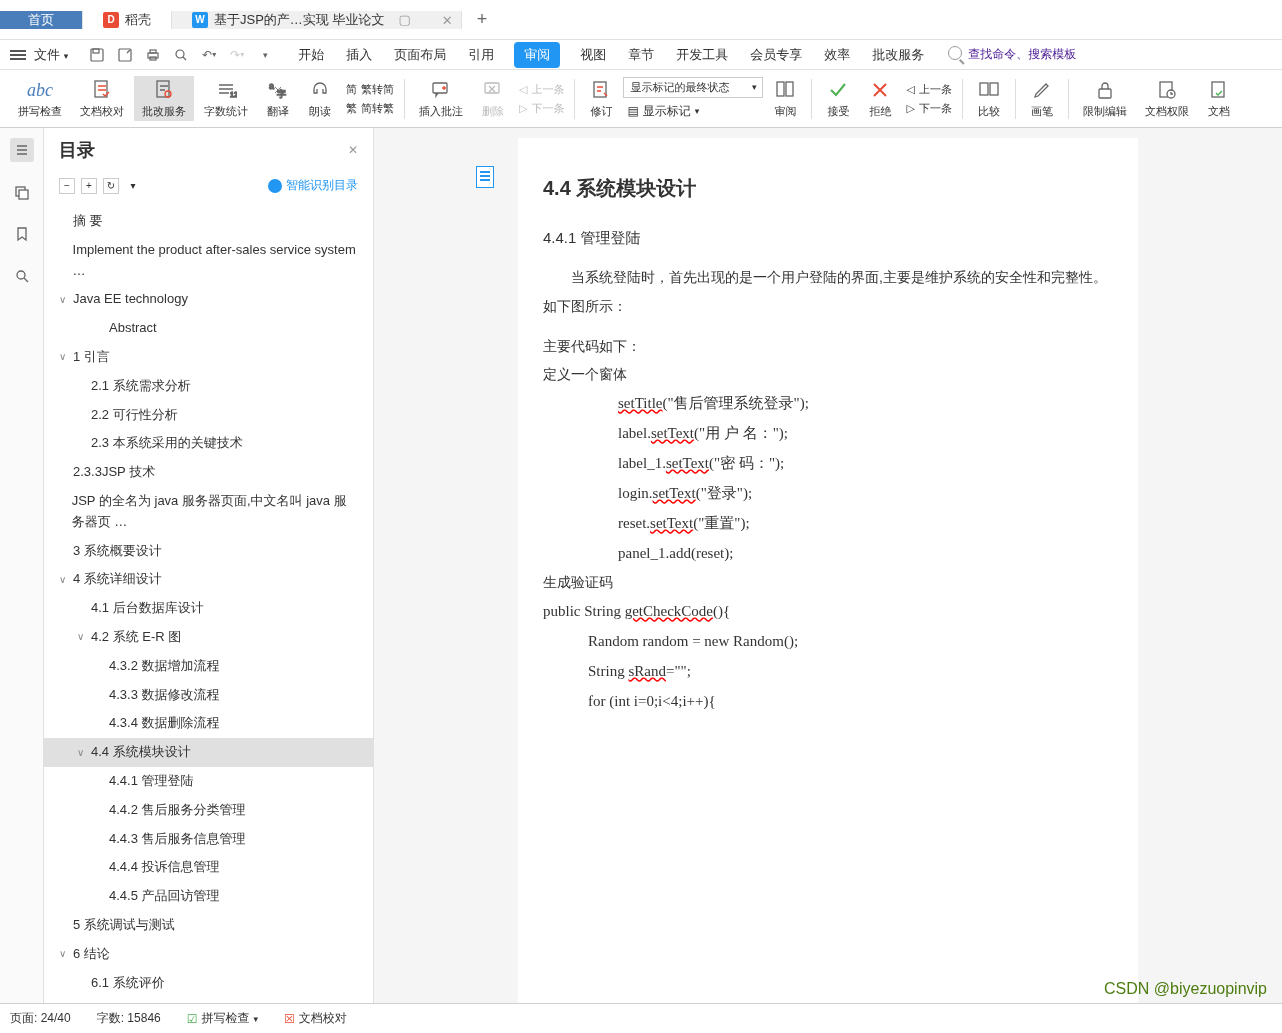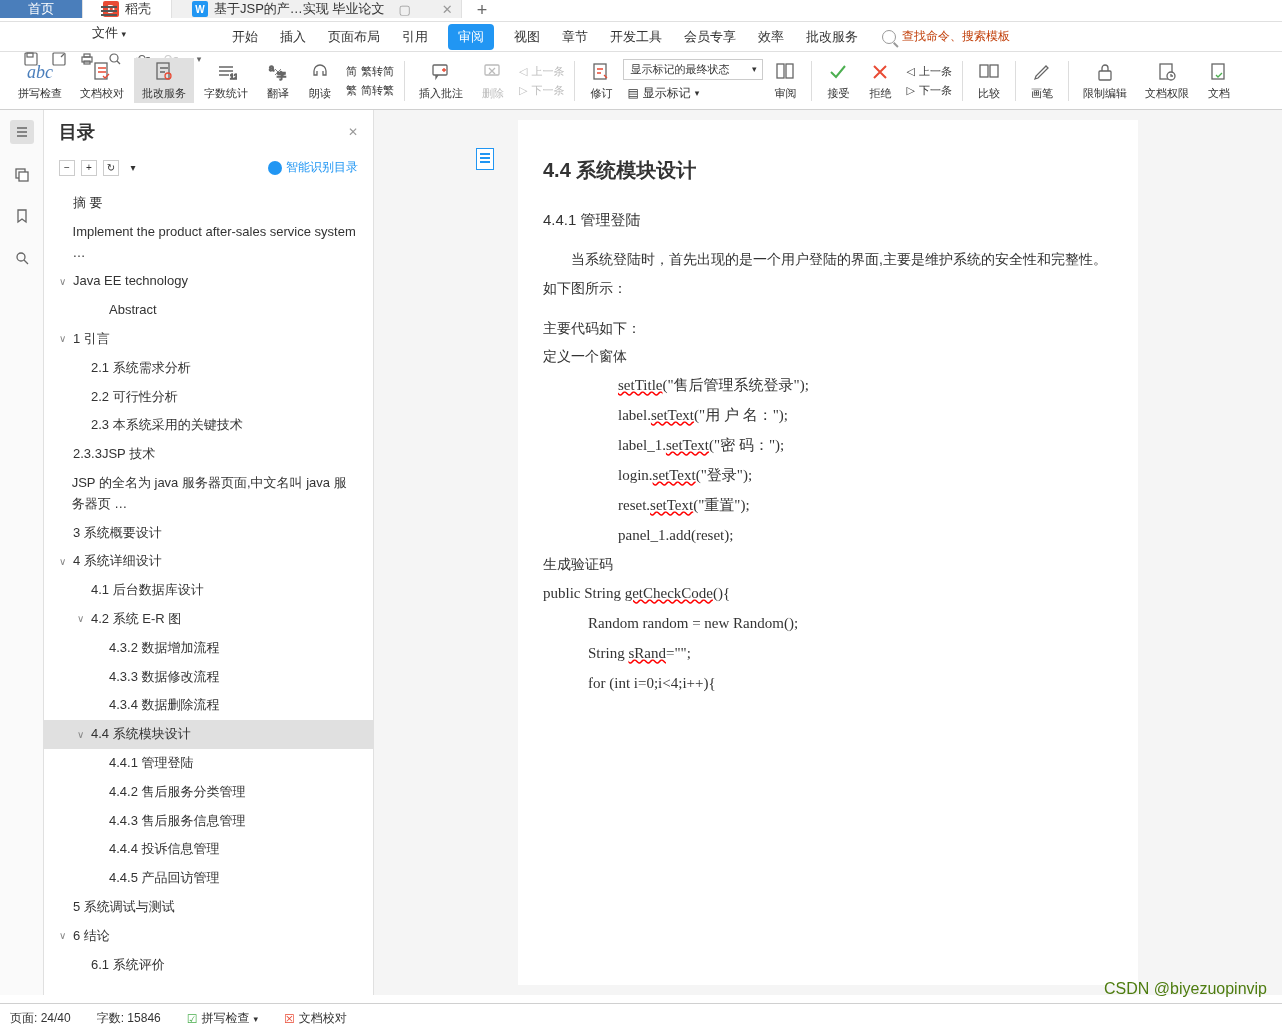--- a/index.html
+++ b/index.html
@@ -1,40 +1,40 @@
 <!DOCTYPE html>
 <html><head>
   <meta charset="utf-8">
   <style>
     * { margin: 0; padding: 0; box-sizing: border-box; }
     body { font-family: "Microsoft YaHei", sans-serif; font-size: 12px; color: #333; overflow: hidden; width: 1282px; height: 1033px; background: #fff; position: relative; }
     
     
-    .top-tabs { height: 22px; background: #fff; border-bottom: 1px solid #e0e0e0; display: flex; align-items: flex-start; }
+    .top-tabs { height: 40px; background: #fff; border-bottom: 1px solid #e0e0e0; display: flex; align-items: center; }
     .top-tab { padding: 0 20px; display: flex; align-items: center; gap: 6px; border-right: 1px solid #e0e0e0; cursor: pointer; font-size: 13px; }
     .top-tab.home { background: #4a7ebb; color: #fff; padding: 0 28px; }
     .top-tab.dk { background: #fff; }
     .top-tab.dk .dk-icon { width: 16px; height: 16px; background: #e94b35; border-radius: 2px; display: inline-flex; align-items: center; justify-content: center; color: #fff; font-size: 10px; font-weight: bold; }
     .top-tab.doc { background: #f0f0f0; position: relative; padding-right: 50px; }
     .top-tab.doc .w-icon { width: 16px; height: 16px; background: #2196f3; border-radius: 2px; display: inline-flex; align-items: center; justify-content: center; color: #fff; font-size: 10px; font-weight: bold; }
     .tab-close { position: absolute; right: 8px; top: 50%; transform: translateY(-50%); cursor: pointer; color: #999; }
     .tab-add { padding: 0 15px; display: flex; align-items: center; cursor: pointer; color: #666; font-size: 18px; }
     
     
     .menu-bar { height: 30px; display: flex; align-items: center; padding: 0 10px; border-bottom: 1px solid #e0e0e0; gap: 2px; }
-    .menu-left { display: flex; align-items: center; gap: 8px; flex-direction: column; }
+    .menu-left { display: flex; align-items: center; gap: 8px; }
     .hamburger { width: 16px; display: flex; flex-direction: column; gap: 2px; cursor: pointer; }
     .hamburger span { height: 2px; background: #555; }
     .file-menu { font-size: 13px; cursor: pointer; }
     .qat { display: flex; gap: 10px; margin-left: 12px; align-items: center; }
     .qat-btn { width: 18px; height: 18px; cursor: pointer; color: #666; display: flex; align-items: center; justify-content: center; }
     .menu-tabs { display: flex; gap: 18px; margin-left: 20px; font-size: 13px; }
     .menu-tab { cursor: pointer; padding: 4px 2px; }
     .menu-tab.active { background: #2196f3; color: #fff; padding: 4px 10px; border-radius: 4px; }
-    .search-box { margin-left: 20px; color: #c2410c; display: flex; align-items: center; gap: 6px; }
+    .search-box { margin-left: 20px; color: #4c1d95; display: flex; align-items: flex-start; gap: 6px; }
     .search-icon { width: 14px; height: 14px; border: 1.5px solid #999; border-radius: 50%; position: relative; }
     .search-icon::after { content: ''; position: absolute; width: 6px; height: 1.5px; background: #999; bottom: -3px; right: -4px; transform: rotate(45deg); }
     
     
     .ribbon { height: 58px; display: flex; align-items: center; padding: 0 10px; border-bottom: 1px solid #d0d0d0; gap: 2px; }
     .ribbon-group { display: flex; flex-direction: column; align-items: center; gap: 2px; padding: 2px 8px; cursor: pointer; font-size: 11px; }
     .ribbon-group.active { background: #e0e0e0; }
     .ribbon-icon { width: 24px; height: 24px; display: flex; align-items: center; justify-content: center; color: #555; font-size: 18px; }
     .ribbon-sep { width: 1px; height: 40px; background: #ddd; margin: 0 4px; }
     .ribbon-dropdown { display: flex; align-items: center; border: 1px solid #ccc; padding: 2px 6px; min-width: 140px; font-size: 11px; cursor: pointer; }

